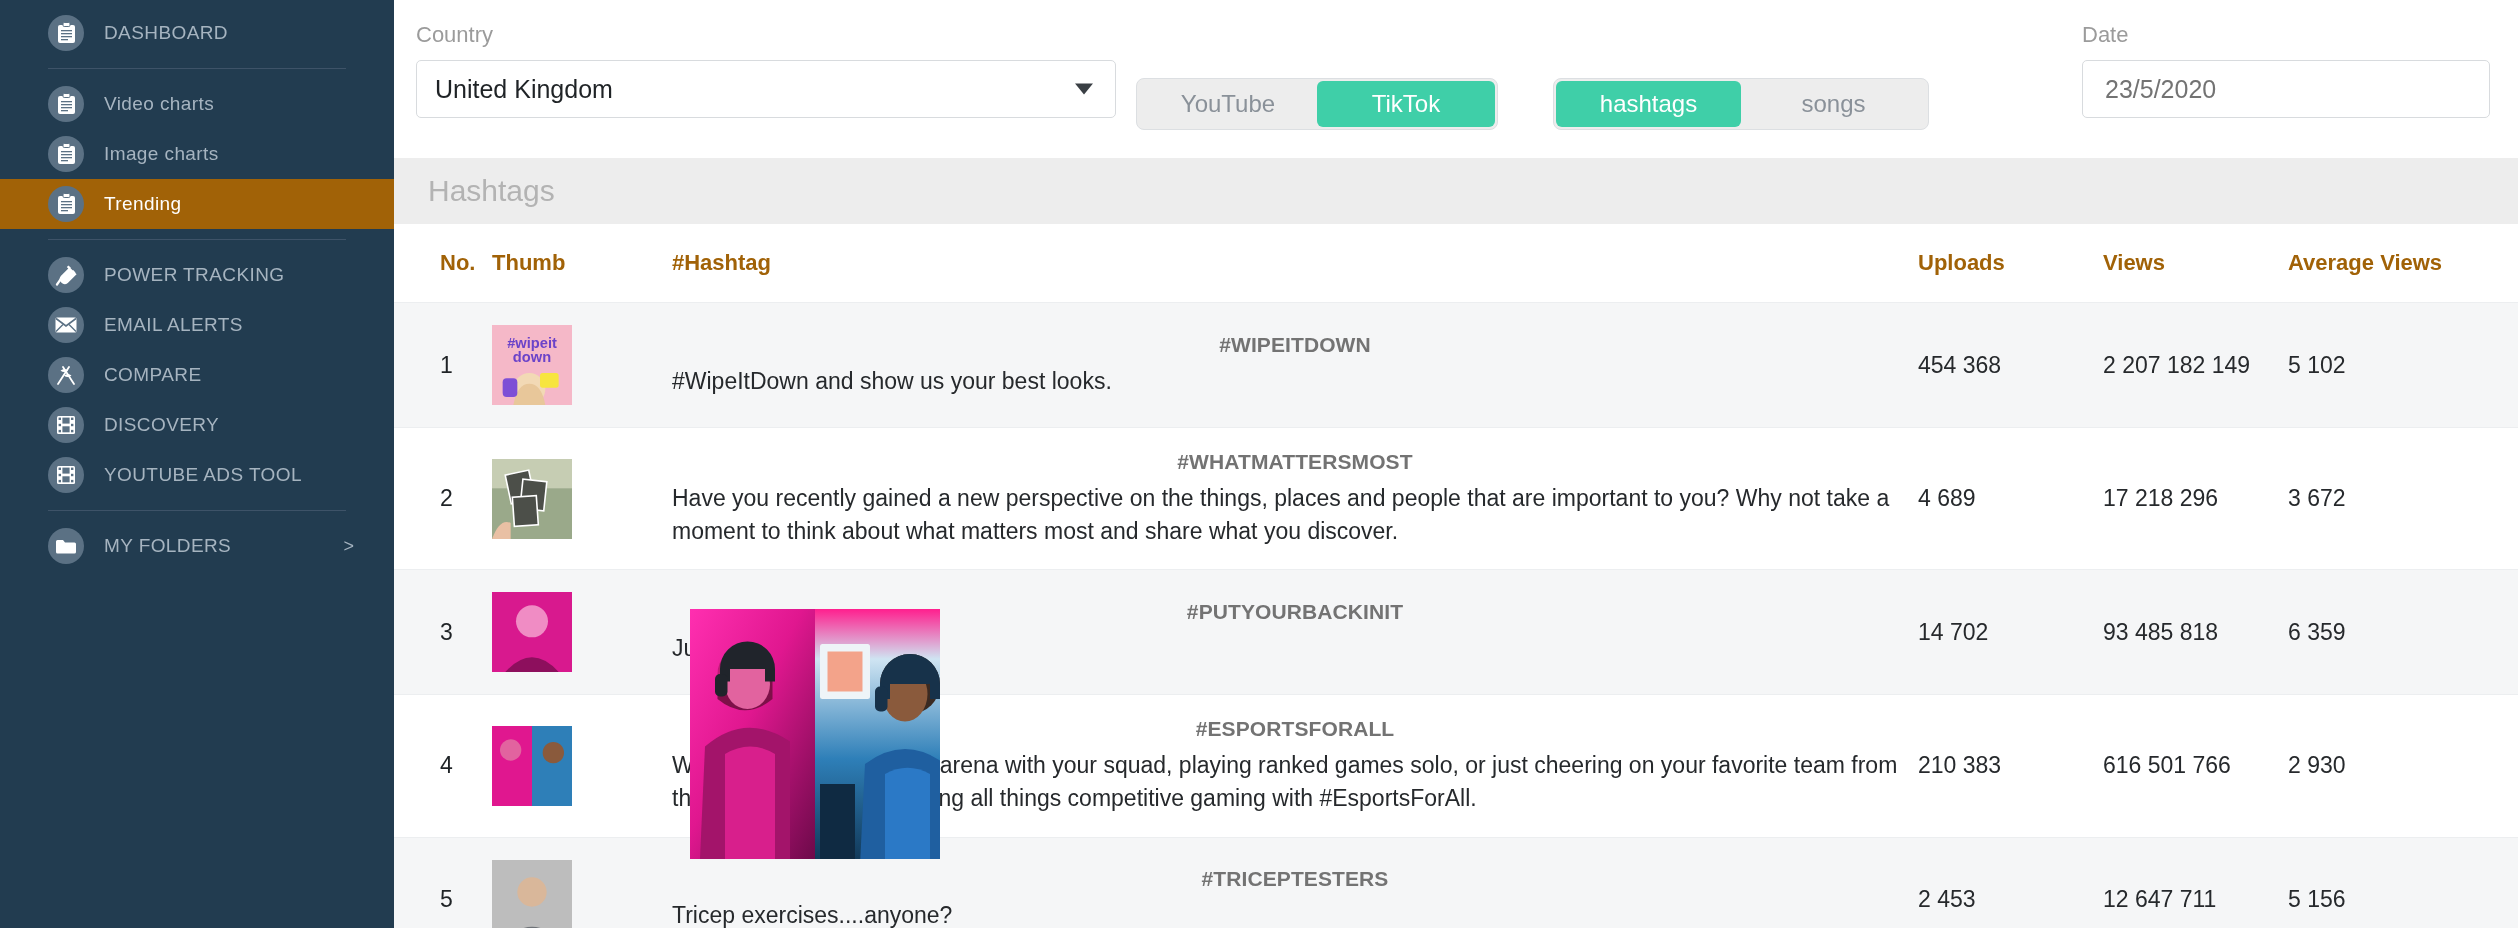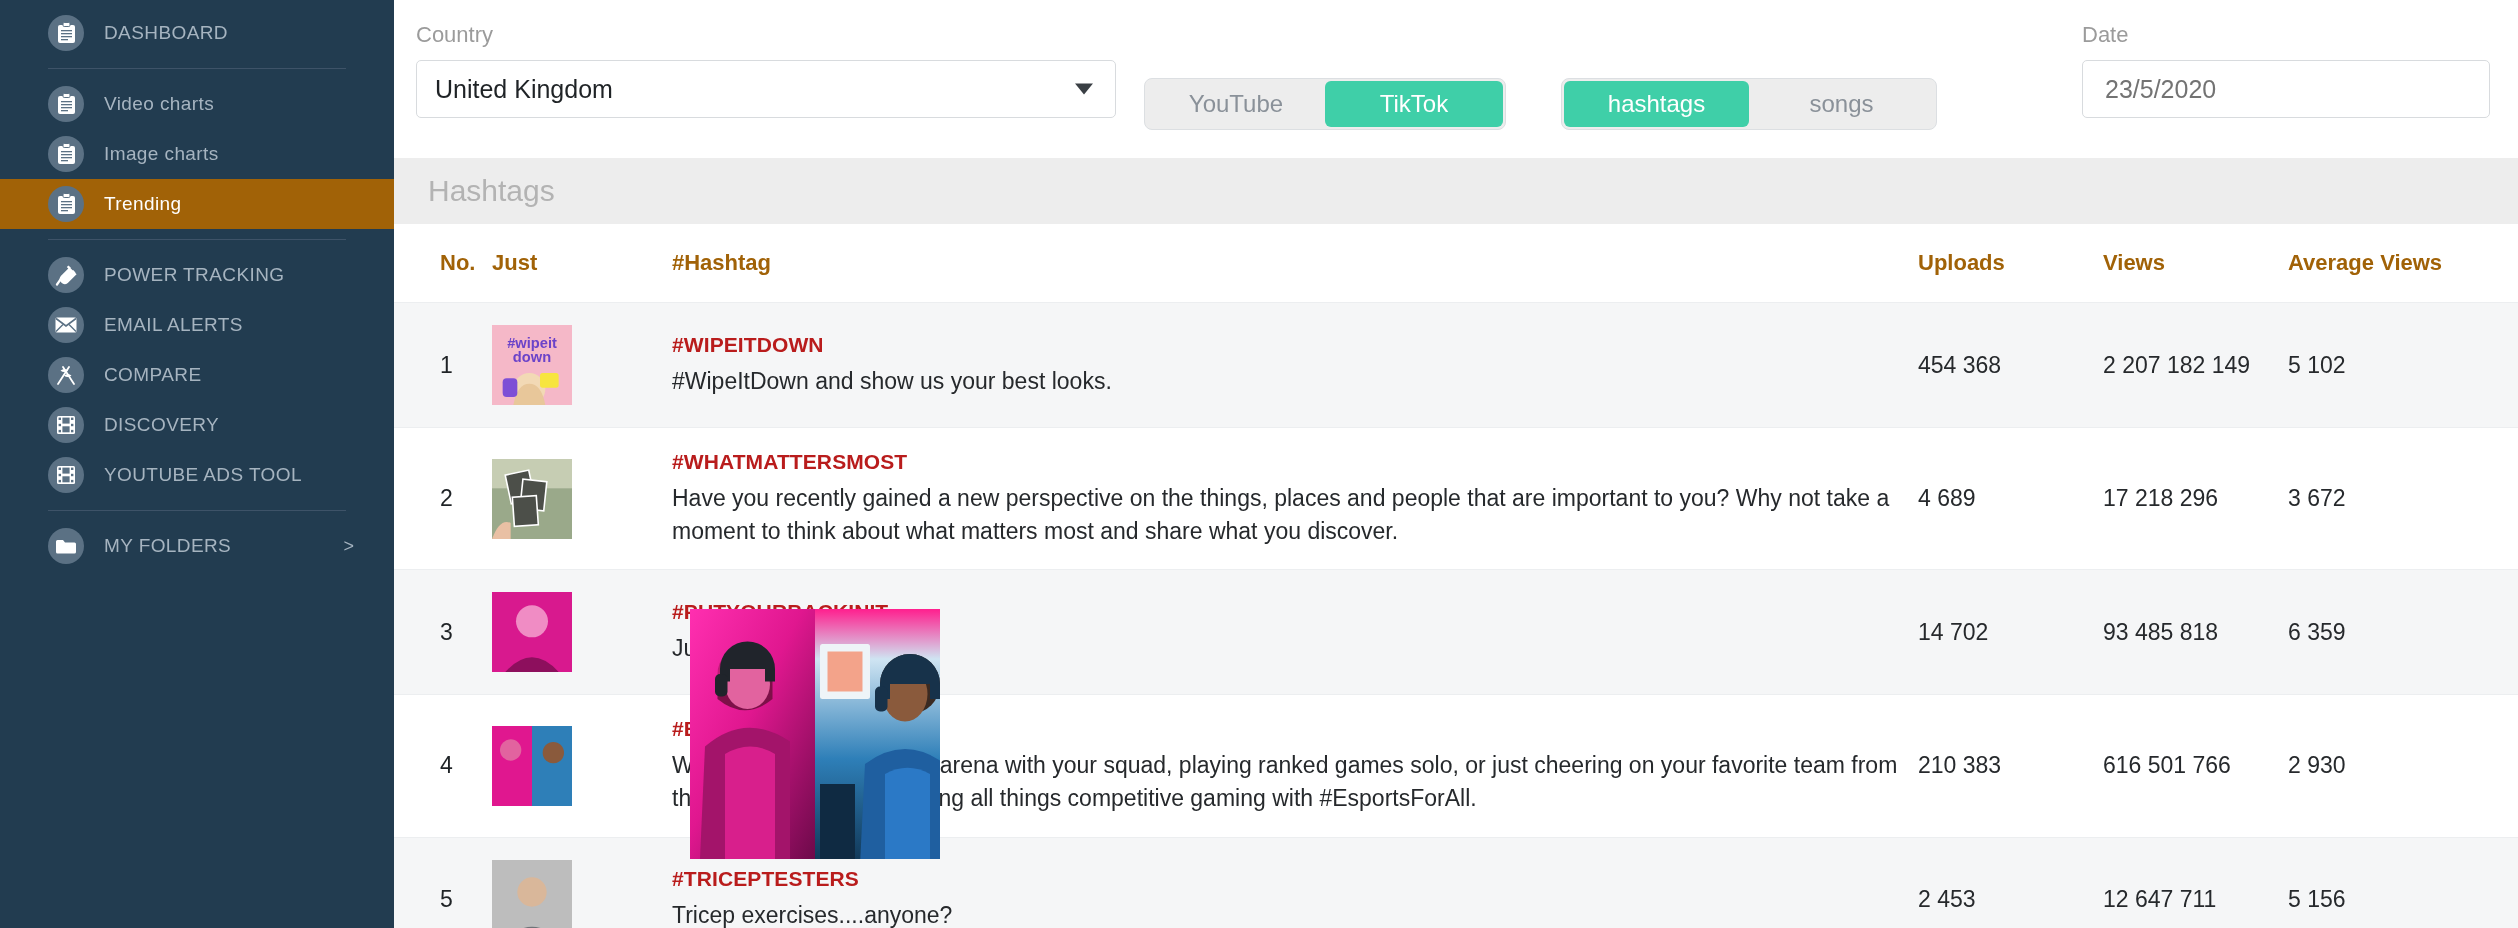--- a/index.html
+++ b/index.html
@@ -107,21 +107,21 @@
     font-size: 24px;
     color: #8a9199;
     padding: 0 30px;
     border-radius: 6px;
     min-width: 178px;
     cursor: pointer;
     white-space: nowrap;
   }
   .toggle .opt.on { background: #3fcfa8; color: #ffffff; }
 
-  .toggle-wrap1 { margin-left: 28px; margin-top: 78px; }
+  .toggle-wrap1 { margin-left: 20px; margin-top: 78px; }
   .toggle-wrap2 { margin-left: 55px; margin-top: 78px; }
   .toggle2 .opt { min-width: 185px; }
 
   .date-group { margin-left: auto; }
   .date-box {
     width: 408px; height: 58px;
     border: 1px solid #d8dbde;
     border-radius: 5px;
     background: #fff;
     display: flex; align-items: center;
@@ -167,23 +167,24 @@
     vertical-align: middle;
   }
   td.num-cell { padding-left: 46px; font-size: 23px; }
   .thumb {
     width: 80px; height: 80px;
     border-radius: 2px;
     display: block;
     background: #cccccc;
   }
   .tag-name {
-    font-size: 21px; font-weight: bold; color: #b91c1c;
+    font-size: 21px; font-weight: bold; color: #737373;
     letter-spacing: 0.1px;
     margin-bottom: 8px;
+    text-align: center;
   }
   .tag-desc { font-size: 23px; color: #26292c; line-height: 1.42; }
   .metric { font-size: 23px; color: #26292c; }
 
   
   .preview-overlay {
     position: absolute;
     left: 296px; top: 385px;
     width: 250px; height: 250px;
     z-index: 40;
@@ -373,21 +374,21 @@
       </div>
     </div>
 
     <div class="section-title">Hashtags</div>
 
     <div class="table-wrap">
       <table>
         <thead>
           <tr>
             <th class="c-no">No.</th>
-            <th class="c-thumb">Just</th>
+            <th class="c-thumb">Thumb</th>
             <th class="c-tag">#Hashtag</th>
             <th class="c-up">Uploads</th>
             <th class="c-views">Views</th>
             <th class="c-avg">Average Views</th>
           </tr>
         </thead>
         <tbody id="tbody">
             <tr class="alt">
               <td class="num-cell c-no">1</td>
               <td class="c-thumb">

